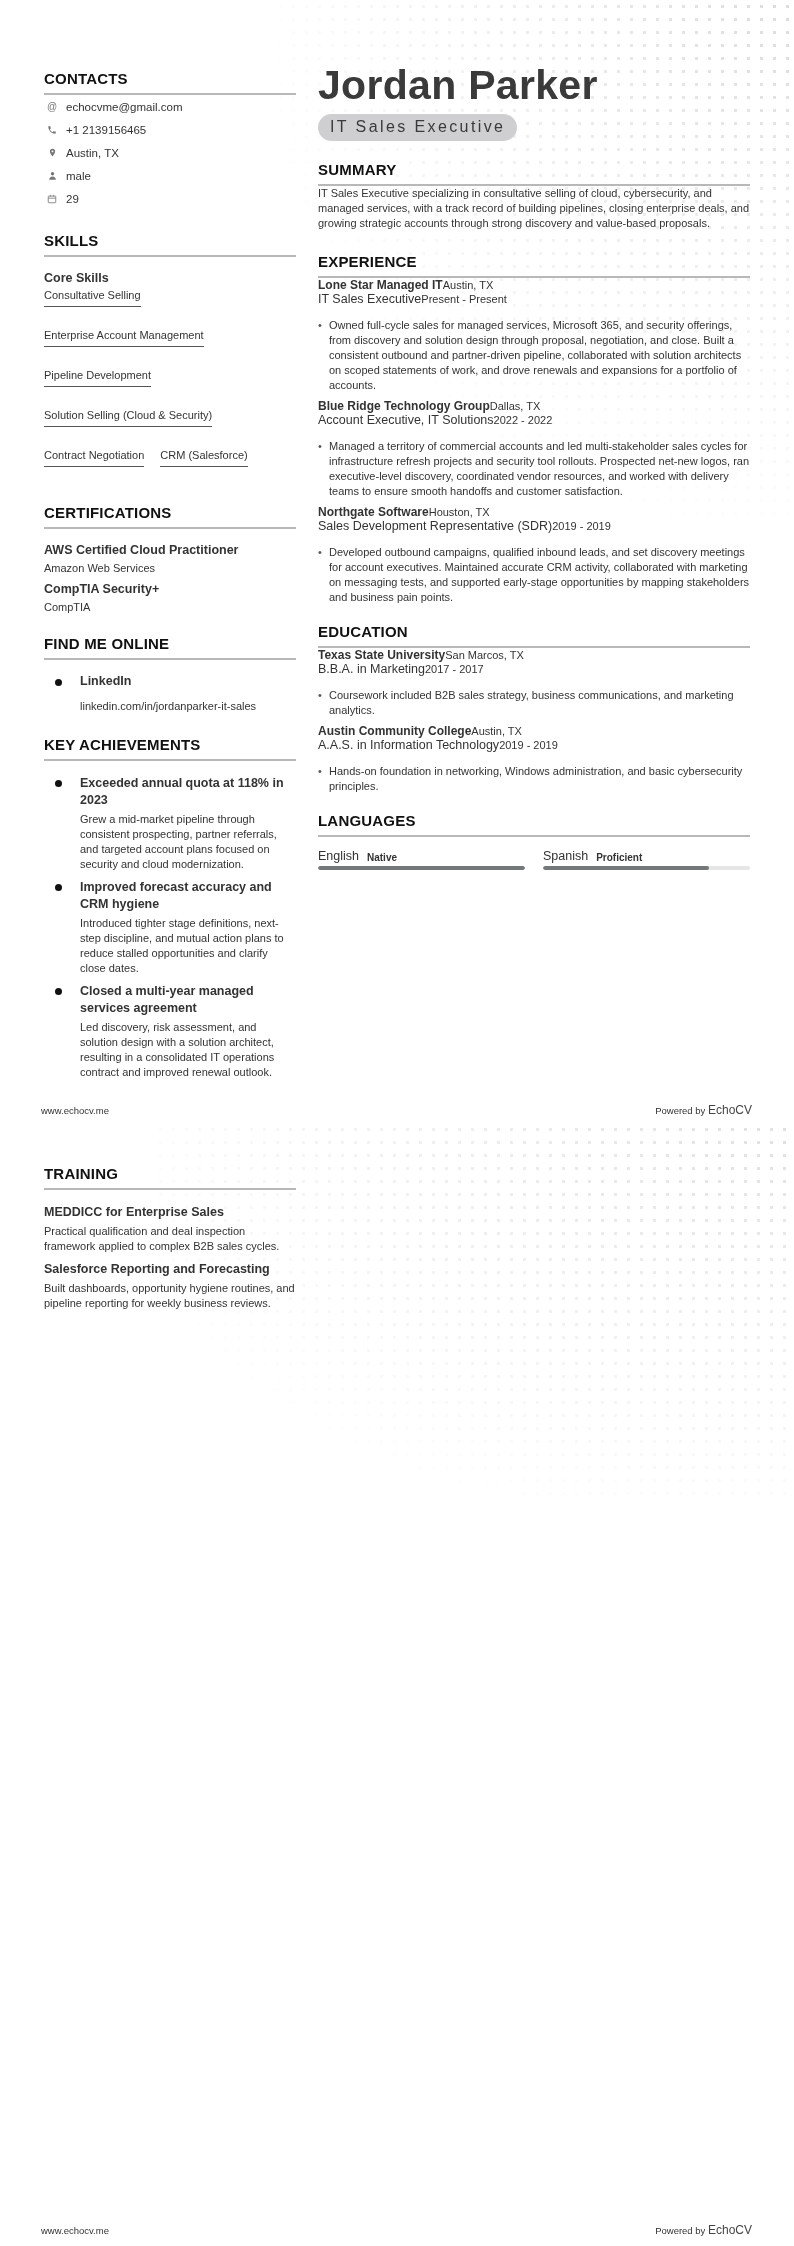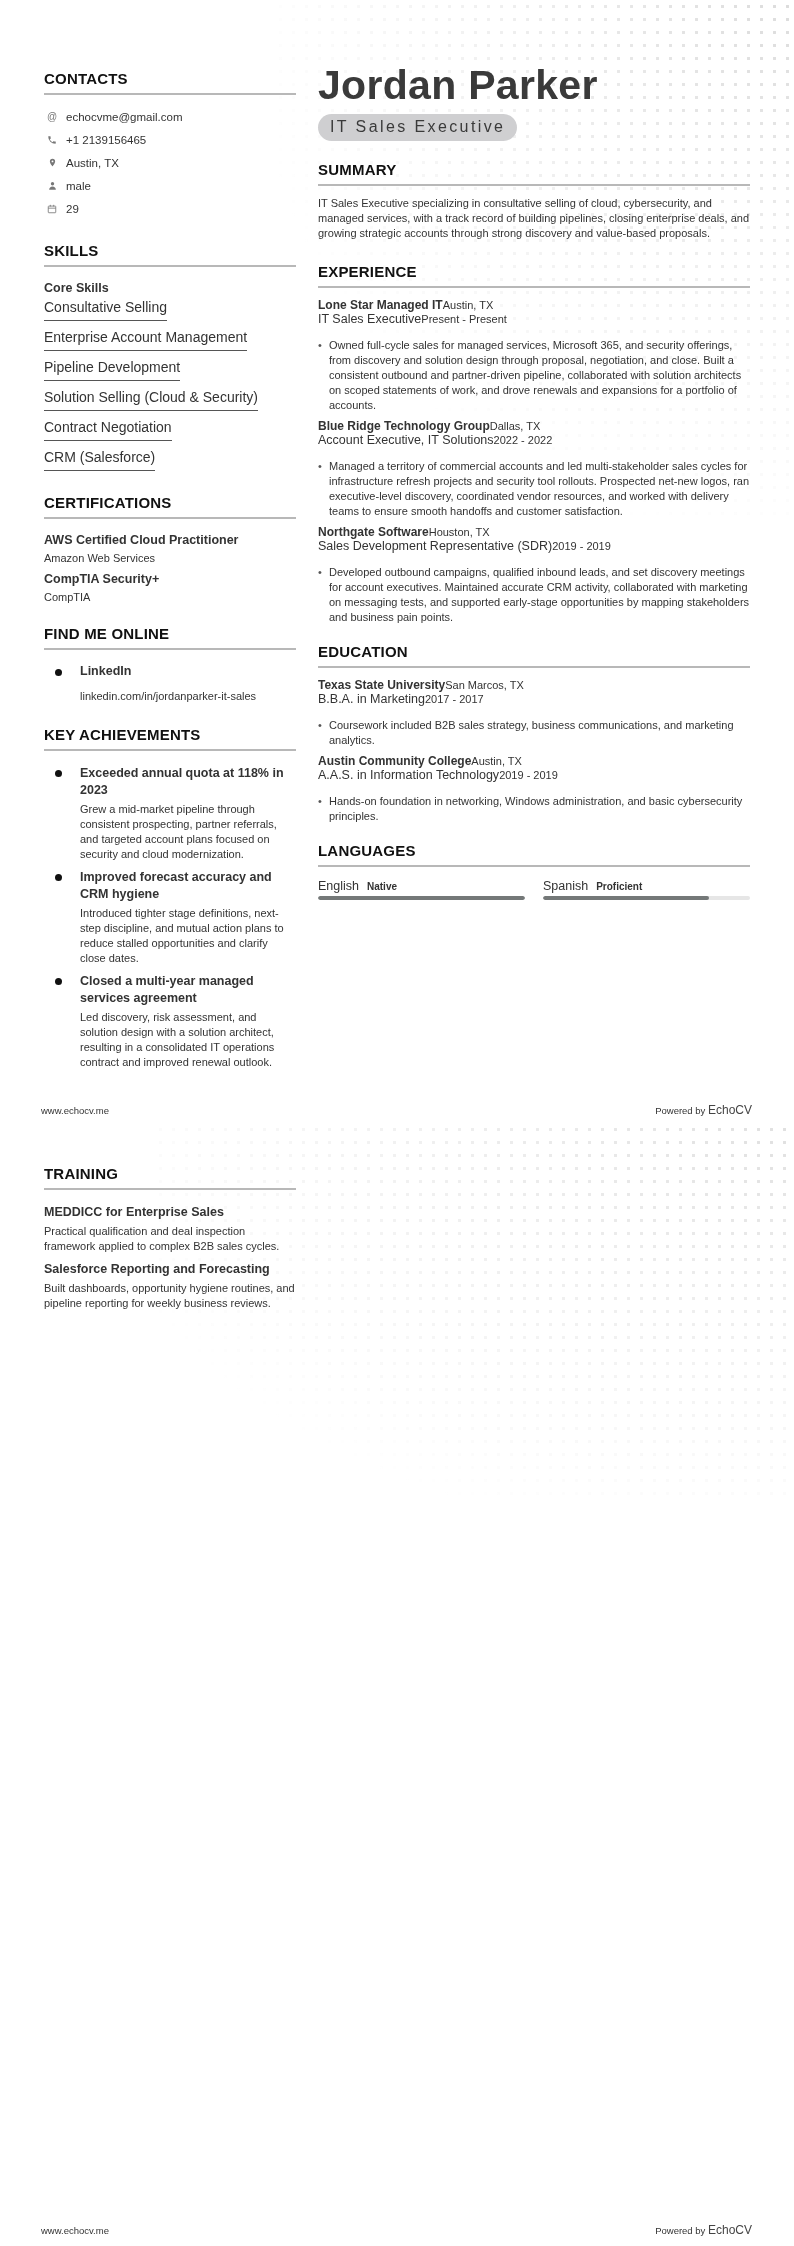--- a/index.html
+++ b/index.html
@@ -18,28 +18,28 @@
   .page1 .dots { right: 0; top: 0; width: 520px; height: 520px;
     -webkit-mask-image: radial-gradient(ellipse at 100% 0%, rgba(0,0,0,0.9) 0%, rgba(0,0,0,0.35) 45%, transparent 75%);
     mask-image: radial-gradient(ellipse at 100% 0%, rgba(0,0,0,0.9) 0%, rgba(0,0,0,0.35) 45%, transparent 75%); }
   .page2 .dots { right: 0; top: 0; width: 640px; height: 380px;
     -webkit-mask-image: radial-gradient(ellipse at 100% 0%, rgba(0,0,0,0.8) 0%, rgba(0,0,0,0.3) 50%, transparent 80%);
     mask-image: radial-gradient(ellipse at 100% 0%, rgba(0,0,0,0.8) 0%, rgba(0,0,0,0.3) 50%, transparent 80%); }
 
   .left { position: absolute; left: 44px; width: 252px; }
   .right { position: absolute; left: 318px; width: 432px; }
 
-  .sec-title { font-size: 15px; font-weight: bold; color: #111; letter-spacing: 0.2px; padding-bottom: 6px; border-bottom: 2px solid #b8b8b8; margin-bottom: 10px; }
+  .sec-title { font-size: 15px; font-weight: bold; color: #111; letter-spacing: 0.2px; padding-bottom: 6px; border-bottom: 2px solid #b8b8b8; }
 
   .contact-row { display: flex; align-items: center; font-size: 11.5px; color: #333; height: 23px; }
   .contact-row .ic { width: 12px; margin-left: 2px; margin-right: 8px; color: #777; font-size: 10px; display: inline-flex; justify-content: center; }
 
   .sub-title { font-size: 12.5px; font-weight: bold; color: #333; margin-bottom: 3px; }
   .skills { display: flex; flex-wrap: wrap; column-gap: 16px; }
-  .skill { font-size: 14px; color: #333; padding: 1px 0 5px; border-bottom: 1.2px solid #555; margin-bottom: 7px; white-space: nowrap; }
+  .skill { font-size: 11px; color: #333; padding: 1px 0 5px; border-bottom: 1.2px solid #555; margin-bottom: 21px; white-space: nowrap; }
 
   .cert-name { font-size: 12.5px; font-weight: bold; color: #333; margin-bottom: 5px; }
   .cert-org { font-size: 11px; color: #333; margin-bottom: 8px; }
 
   .bullet-item { position: relative; padding-left: 36px; }
   .bullet-item .dot { position: absolute; left: 11px; top: 5px; width: 7px; height: 7px; border-radius: 50%; background: #111; }
   .link-label { font-size: 12.5px; font-weight: bold; color: #333; margin-bottom: 12px; }
   .link-url { font-size: 11px; color: #333; }
 
   .ach-title { font-size: 12.5px; font-weight: bold; color: #333; line-height: 17px; margin-bottom: 3px; }
@@ -54,21 +54,21 @@
   .entry-org { font-size: 12px; font-weight: bold; color: #333; }
   .entry-loc { font-size: 11px; color: #333; }
   .entry-role { font-size: 12.5px; color: #333; }
   .entry-date { font-size: 11px; color: #333; }
   .entry-bullets { list-style: none; margin-top: 12px; margin-bottom: 6px; }
   .entry-bullets li { position: relative; padding-left: 11px; font-size: 11px; line-height: 15px; color: #333; }
   .entry-bullets li::before { content: "•"; position: absolute; left: 0; top: 0; color: #555; }
 
   .langs { display: flex; gap: 18px; }
   .lang { flex: 1; }
-  .lang-top { display: flex; align-items: center; gap: 8px; margin-bottom: 3px; }
+  .lang-top { display: flex; align-items: flex-end; gap: 8px; margin-bottom: 3px; }
   .lang-name { font-size: 12.5px; color: #333; }
   .lang-level { font-size: 10px; font-weight: bold; color: #333; }
   .lang-bar { height: 4px; background: #e6e6e6; border-radius: 2px; overflow: hidden; }
   .lang-fill { height: 100%; background: #747878; border-radius: 2px; }
 
   .footer { position: absolute; left: 41px; right: 42px; display: flex; justify-content: space-between; align-items: baseline; font-size: 9.5px; color: #333; }
   .footer .brand { font-size: 12px; color: #444; }
 </style>
 </head>
 <body>

